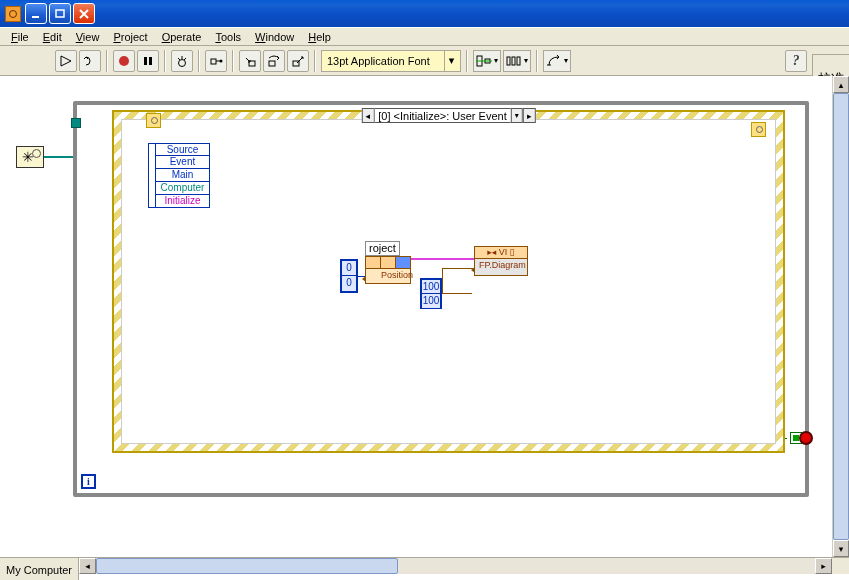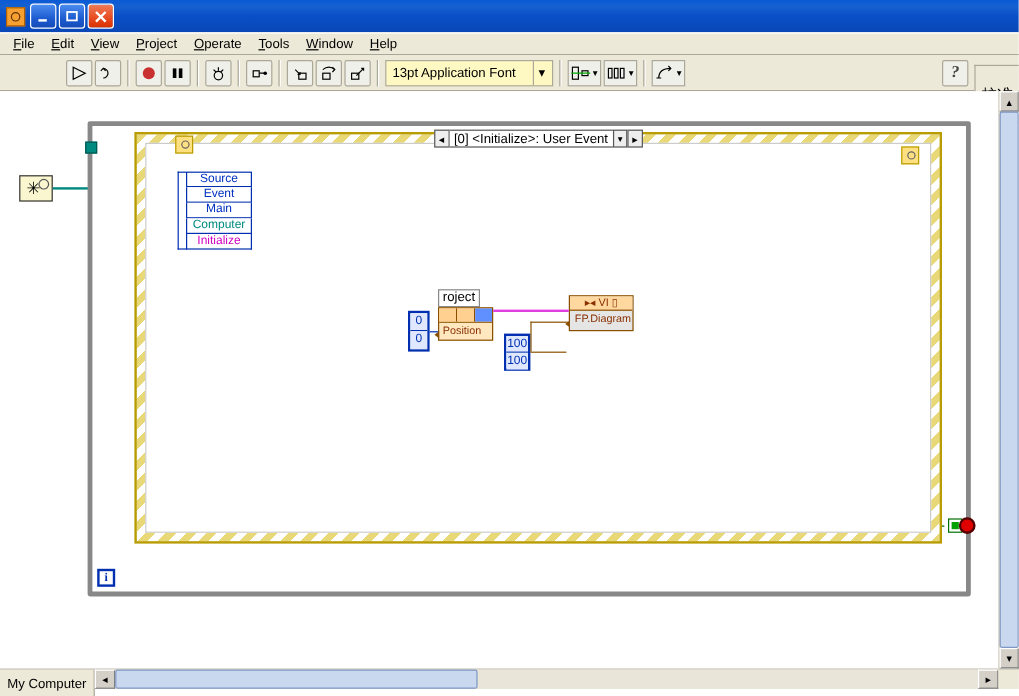--- a/index.html
+++ b/index.html
@@ -92,21 +92,21 @@
   
   .const-arr{position:absolute;left:228px;top:149px;width:18px;height:34px;border:2px solid #0030b0;background:#fff;}
   .const-arr .c{height:15px;border-bottom:1px solid #0030b0;text-align:center;font-size:10px;line-height:14px;color:#0030b0;background:#dfe8ff;}
   .const-arr .c:last-child{border-bottom:none;}
   .lbl-box{position:absolute;border:1px solid #888;background:#fff;padding:0 3px;font-size:11px;line-height:13px;}
   .panel-lbl{left:253px;top:131px;}
   .prop-node{position:absolute;left:253px;top:146px;width:46px;height:28px;border:1px solid #8a5000;background:#ffe8c0;font-size:9px;}
   .prop-node .hdr{height:12px;border-bottom:1px solid #8a5000;display:flex;}
   .prop-node .hdr .cl{flex:1;border-right:1px solid #8a5000;background:#ffd090;}
   .prop-node .hdr .cl:last-child{border-right:none;background:#6090ff;}
-  .prop-node .prop{height:14px;line-height:13px;padding-left:3px;color:#8a3000;}
+  .prop-node .prop{height:14px;line-height:13px;padding-left:15px;color:#8a3000;}
   .prop-node .tick{position:absolute;left:-4px;top:19px;width:0;height:0;border-top:3px solid transparent;border-bottom:3px solid transparent;border-right:4px solid #8a5000;}
 
   .const-arr2{position:absolute;left:308px;top:168px;width:22px;height:31px;border:2px solid #0030b0;background:#fff;}
   .const-arr2 .c{height:14px;border-bottom:1px solid #0030b0;text-align:center;font-size:10px;line-height:13px;color:#0030b0;background:#dfe8ff;}
   .const-arr2 .c:last-child{border-bottom:none;}
 
   .vi-node{position:absolute;left:362px;top:136px;width:54px;height:30px;border:1px solid #8a5000;background:#e5e5e5;font-size:9px;}
   .vi-node .hdr{height:12px;border-bottom:1px solid #8a5000;text-align:center;line-height:11px;color:#8a3000;background:#ffd8a0;}
   .vi-node .prop{height:14px;line-height:13px;padding-left:4px;color:#8a3000;}
   .vi-node .tick{position:absolute;left:-4px;top:20px;width:0;height:0;border-top:3px solid transparent;border-bottom:3px solid transparent;border-right:4px solid #8a5000;}

